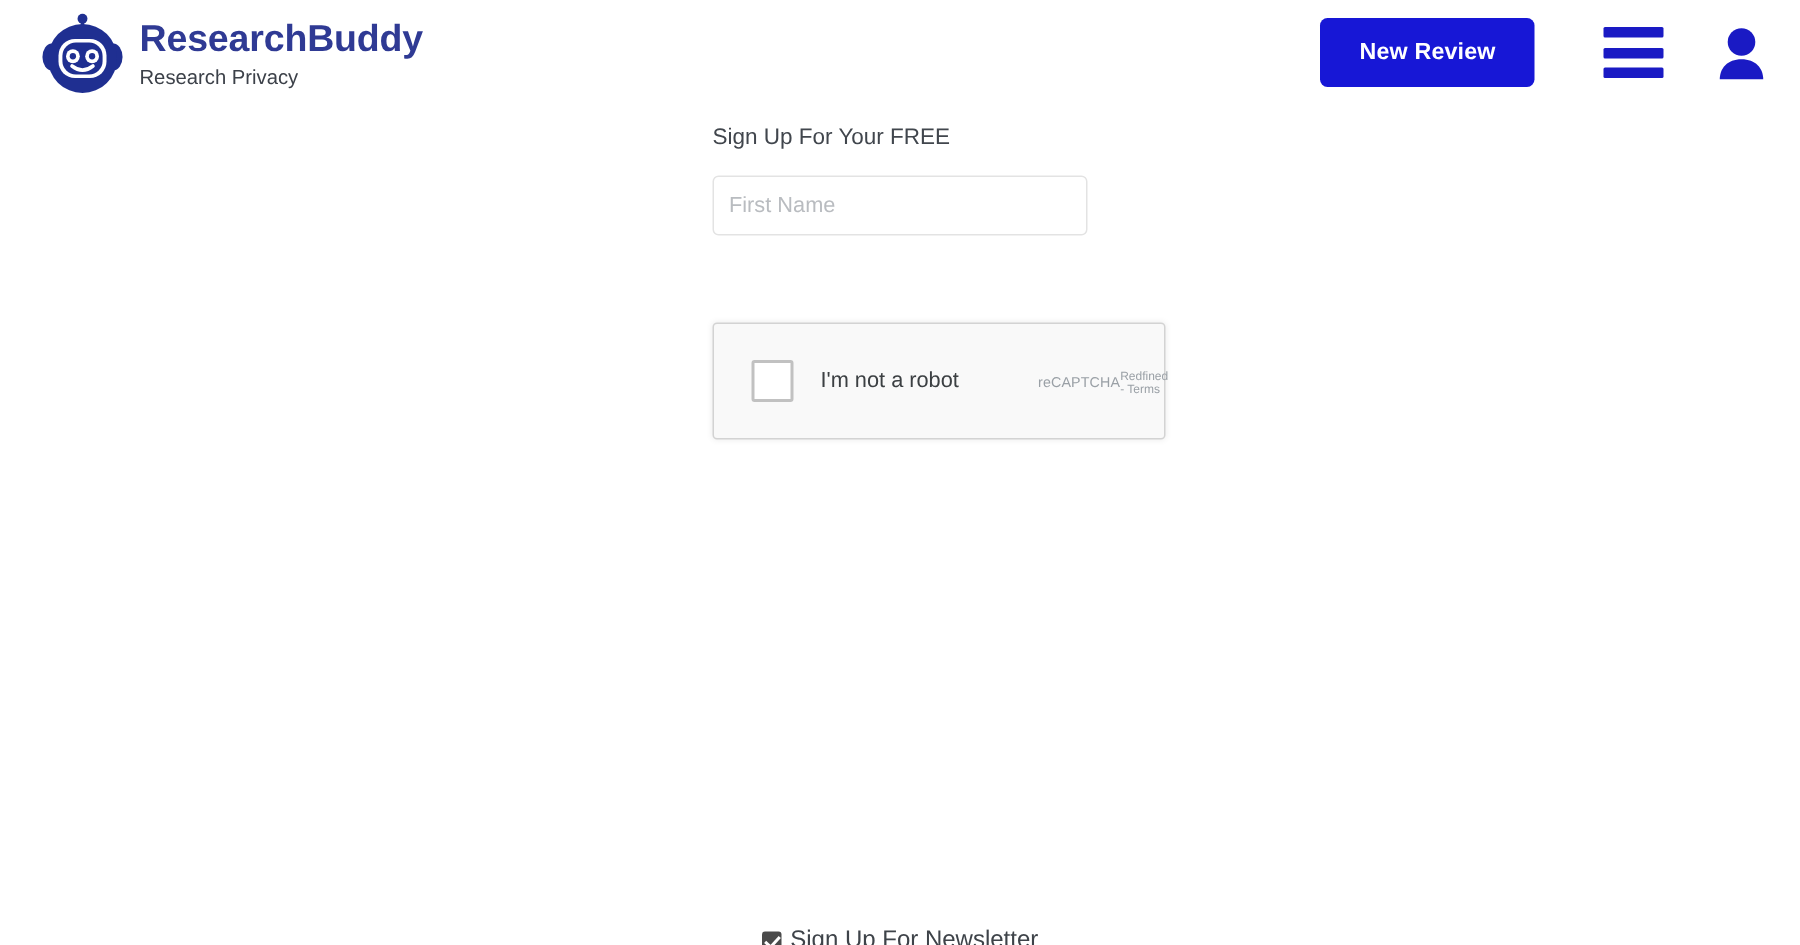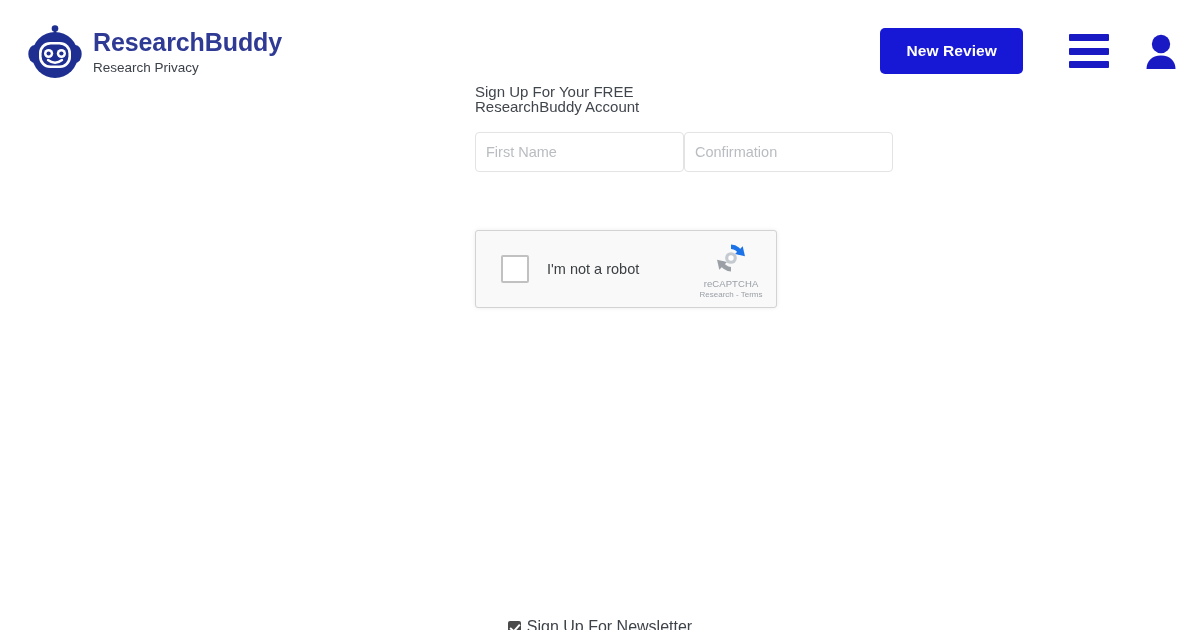--- a/index.html
+++ b/index.html
@@ -18,21 +18,21 @@
   .page {
     position: relative;
     width: 1200px;
     height: 630px;
     background: #ffffff;
   }
 
   
   .header {
     position: absolute;
-    top: 16px;
+    top: 0;
     left: 0;
     width: 1200px;
     height: 70px;
     display: flex;
     align-items: center;
     justify-content: space-between;
     padding: 0 22px 0 26px;
     background: #ffffff;
   }
 
@@ -200,21 +200,21 @@
     color: #3c4043;
     margin-left: 18px;
     flex: 1 1 auto;
     white-space: nowrap;
   }
 
   .rc-brand {
     width: 78px;
     flex: 0 0 78px;
     display: flex;
-    flex-direction: column;
+    flex-direction: row;
     align-items: center;
     margin-right: 6px;
   }
 
   .rc-logo {
     width: 36px;
     height: 36px;
     display: block;
   }
 
@@ -313,43 +313,41 @@
         <circle cx="17" cy="11" r="9.2" fill="#1a1ac4"></circle>
         <path d="M17 22.5 C7.6 22.5 2.5 28.5 2.5 36 L31.5 36 C31.5 28.5 26.4 22.5 17 22.5 Z" fill="#1a1ac4"></path>
       </svg>
     </div>
   </div>
 
   <div class="signup-wrap">
 
     <div class="form-title">
       <span class="line">Sign Up For Your FREE</span>
-      <span class="line">ResearchBuddy Account</span>
     </div>
 
     <div class="form-fields">
       <input class="field" type="text" placeholder="First Name" style="">
-      <input class="field" type="text" placeholder="Confirmation" style="">
     </div>
 
     <div class="recaptcha-row">
       <div class="recaptcha">
         <div class="rc-check"></div>
         <div class="rc-label">I'm not a robot</div>
         <div class="rc-brand">
           <svg class="rc-logo" viewBox="0 0 40 40">
             <path d="M20 5 A15 15 0 0 1 34 16 L28.5 16 A10 10 0 0 0 20 10 Z" fill="#1c73e8"></path>
             <path d="M33 7 L35.5 18 L24.5 15.5 Z" fill="#1c73e8"></path>
             <path d="M20 35 A15 15 0 0 1 6 24 L11.5 24 A10 10 0 0 0 20 30 Z" fill="#9aa0a6"></path>
             <path d="M7 33 L4.5 22 L15.5 24.5 Z" fill="#9aa0a6"></path>
             <circle cx="20" cy="20" r="6.5" fill="#c5cad0"></circle>
             <circle cx="20" cy="20" r="3" fill="#ffffff"></circle>
           </svg>
           <div class="rc-name">reCAPTCHA</div>
-          <div class="rc-links">Research - Terms</div>
+          <div class="rc-links">Redfined - Terms</div>
         </div>
       </div>
     </div>
 
   </div>
 
   <div class="newsletter-row">
     <div class="nl-check"></div>
     <div class="nl-label">Sign Up For Newsletter</div>
   </div>

